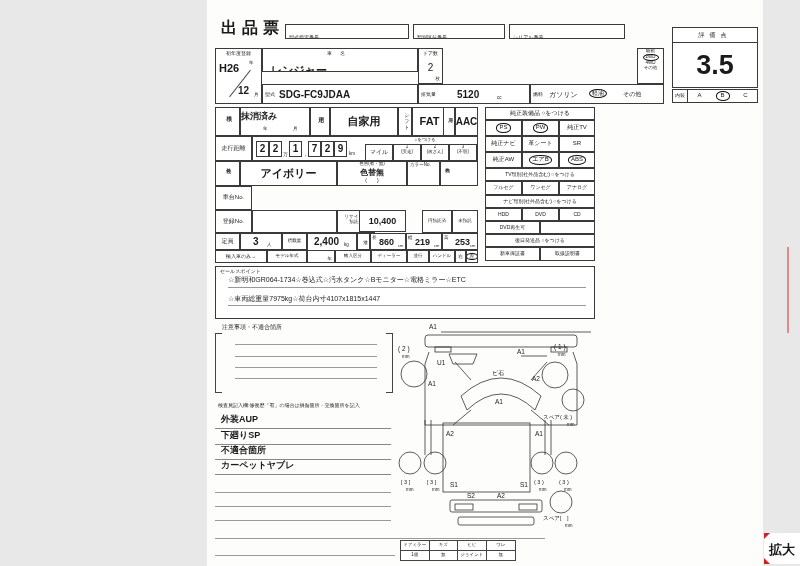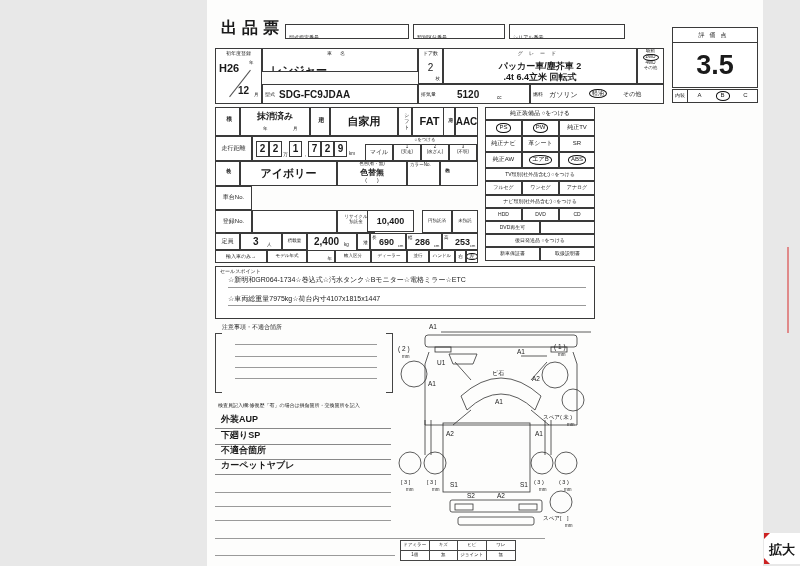--- a/index.html
+++ b/index.html
@@ -57,25 +57,20 @@
   </div>
   <div class="c" style="left:55px;top:48px;width:156px;height:24px">
     <div class="hd" style="letter-spacing:8px">車名</div>
     <div class="b t11 n" style="left:8px;top:15px">レンジャー</div>
   </div>
   <div class="c" style="left:211px;top:48px;width:25px;height:36px">
     <div class="hd">ドア数</div>
     <div class="t10 n" style="left:0;right:0;top:13px;text-align:center">2</div>
     <div class="t45 n" style="right:2px;bottom:1px">枚</div>
   </div>
-  <div class="c" style="left:236px;top:48px;width:194px;height:36px">
-    <div class="hd" style="letter-spacing:6px">グレード</div>
-    <div class="b t9 n" style="left:0;right:0;top:12px;text-align:center">パッカー車/塵芥車 2</div>
-    <div class="b t9 n" style="left:0;right:0;top:23px;text-align:center">.4t 6.4立米 回転式</div>
-  </div>
   <div class="c" style="left:430px;top:48px;width:27px;height:36px;text-align:center">
     <div class="t45">駆動</div>
     <div class="t45"><span class="circ">2WD</span></div>
     <div class="t45">4WD</div>
     <div class="t45">その他</div>
   </div>
   <div class="c" style="left:55px;top:84px;width:156px;height:20px">
     <span class="t5 n" style="left:2px;top:7px">型式</span>
     <span class="b t10 n" style="left:16px;top:4px">SDG-FC9JDAA</span>
   </div>
@@ -88,21 +83,21 @@
     <span class="t5 n" style="left:2px;top:7px">燃料</span>
     <span class="t7 n" style="left:18px;top:6px">ガソリン</span>
     <span class="t6 n" style="left:58px;top:4px"><span class="circ">軽油</span></span>
     <span class="t6 n" style="left:92px;top:6px">その他</span>
   </div>
 
   <div class="c" style="left:8px;top:107px;width:25px;height:29px">
         <span class="v t6 n" style="left:9px;top:3px">車検</span>
       </div>
   <div class="c" style="left:33px;top:107px;width:70px;height:29px">
-    <div class="b t9 n" style="left:0;right:0;top:3px;text-align:center">抹消済み</div>
+    <div class="b t9 n" style="left:0;right:0;top:3px;">抹消済み</div>
     <span class="t45 n" style="left:22px;top:19px">年</span>
     <span class="t45 n" style="left:52px;top:19px">月</span>
   </div>
   <div class="c" style="left:103px;top:107px;width:20px;height:29px">
         <span class="v t6 n" style="left:6px;top:4px">用途</span>
       </div>
   <div class="c" style="left:123px;top:107px;width:68px;height:29px">
         <div class="b t11 ctr" style="height:100%">自家用</div>
       </div>
   <div class="c" style="left:191px;top:107px;width:14px;height:29px">
@@ -170,21 +165,21 @@
       </div>
 
   <div class="c" style="left:8px;top:210px;width:37px;height:23px">
         <div class="t6 ctr" style="height:100%">登録No.</div>
       </div>
   <div class="c" style="left:45px;top:210px;width:85px;height:23px"></div>
   <div class="c" style="left:130px;top:210px;width:38px;height:23px;text-align:center">
     <div class="t45" style="margin-top:4px">リサイクル</div>
     <div class="t45">預託金</div>
   </div>
-  <div class="c" style="left:160px;top:210px;width:47px;height:22px">
+  <div class="c" style="left:152px;top:210px;width:47px;height:22px">
         <div class="b t9 ctr" style="height:100%">10,400</div>
       </div>
   <div class="c" style="left:215px;top:210px;width:30px;height:23px">
         <div class="t45 ctr" style="height:100%">円預託済</div>
       </div>
   <div class="c" style="left:245px;top:210px;width:26px;height:23px">
         <div class="t45 ctr" style="height:100%">未預託</div>
       </div>
 
   <div class="c" style="left:8px;top:233px;width:25px;height:17px">
@@ -199,26 +194,26 @@
       </div>
   <div class="c" style="left:100px;top:233px;width:50px;height:26px">
         <span class="b t10 n" style="left:6px;top:2px">2,400</span>
         <span class="t45 n" style="left:36px;top:9px">kg</span>
       </div>
   <div class="c" style="left:150px;top:233px;width:13px;height:17px">
         <span class="v t45 n" style="left:4px;top:2px">寸法</span>
       </div>
   <div class="c" style="left:163px;top:233px;width:36px;height:17px">
         <span class="t45 n" style="left:1px;top:2px">長</span>
-        <span class="b t9 n" style="left:8px;top:3px">690</span>
+        <span class="b t9 n" style="left:8px;top:3px">860</span>
         <span class="n" style="left:27px;top:9px;font-size:4px">cm</span>
       </div>
   <div class="c" style="left:199px;top:233px;width:36px;height:17px">
         <span class="t45 n" style="left:1px;top:2px">幅</span>
-        <span class="b t9 n" style="left:8px;top:3px">286</span>
+        <span class="b t9 n" style="left:8px;top:3px">219</span>
         <span class="n" style="left:27px;top:9px;font-size:4px">cm</span>
       </div>
   <div class="c" style="left:235px;top:233px;width:36px;height:17px">
         <span class="t45 n" style="left:1px;top:2px">高</span>
         <span class="b t9 n" style="left:12px;top:3px">253</span>
         <span class="n" style="left:27px;top:9px;font-size:4px">cm</span>
       </div>
 
   <div class="c" style="left:8px;top:250px;width:52px;height:13px">
         <div class="t5 ctr" style="height:100%">輸入車のみ→</div>

